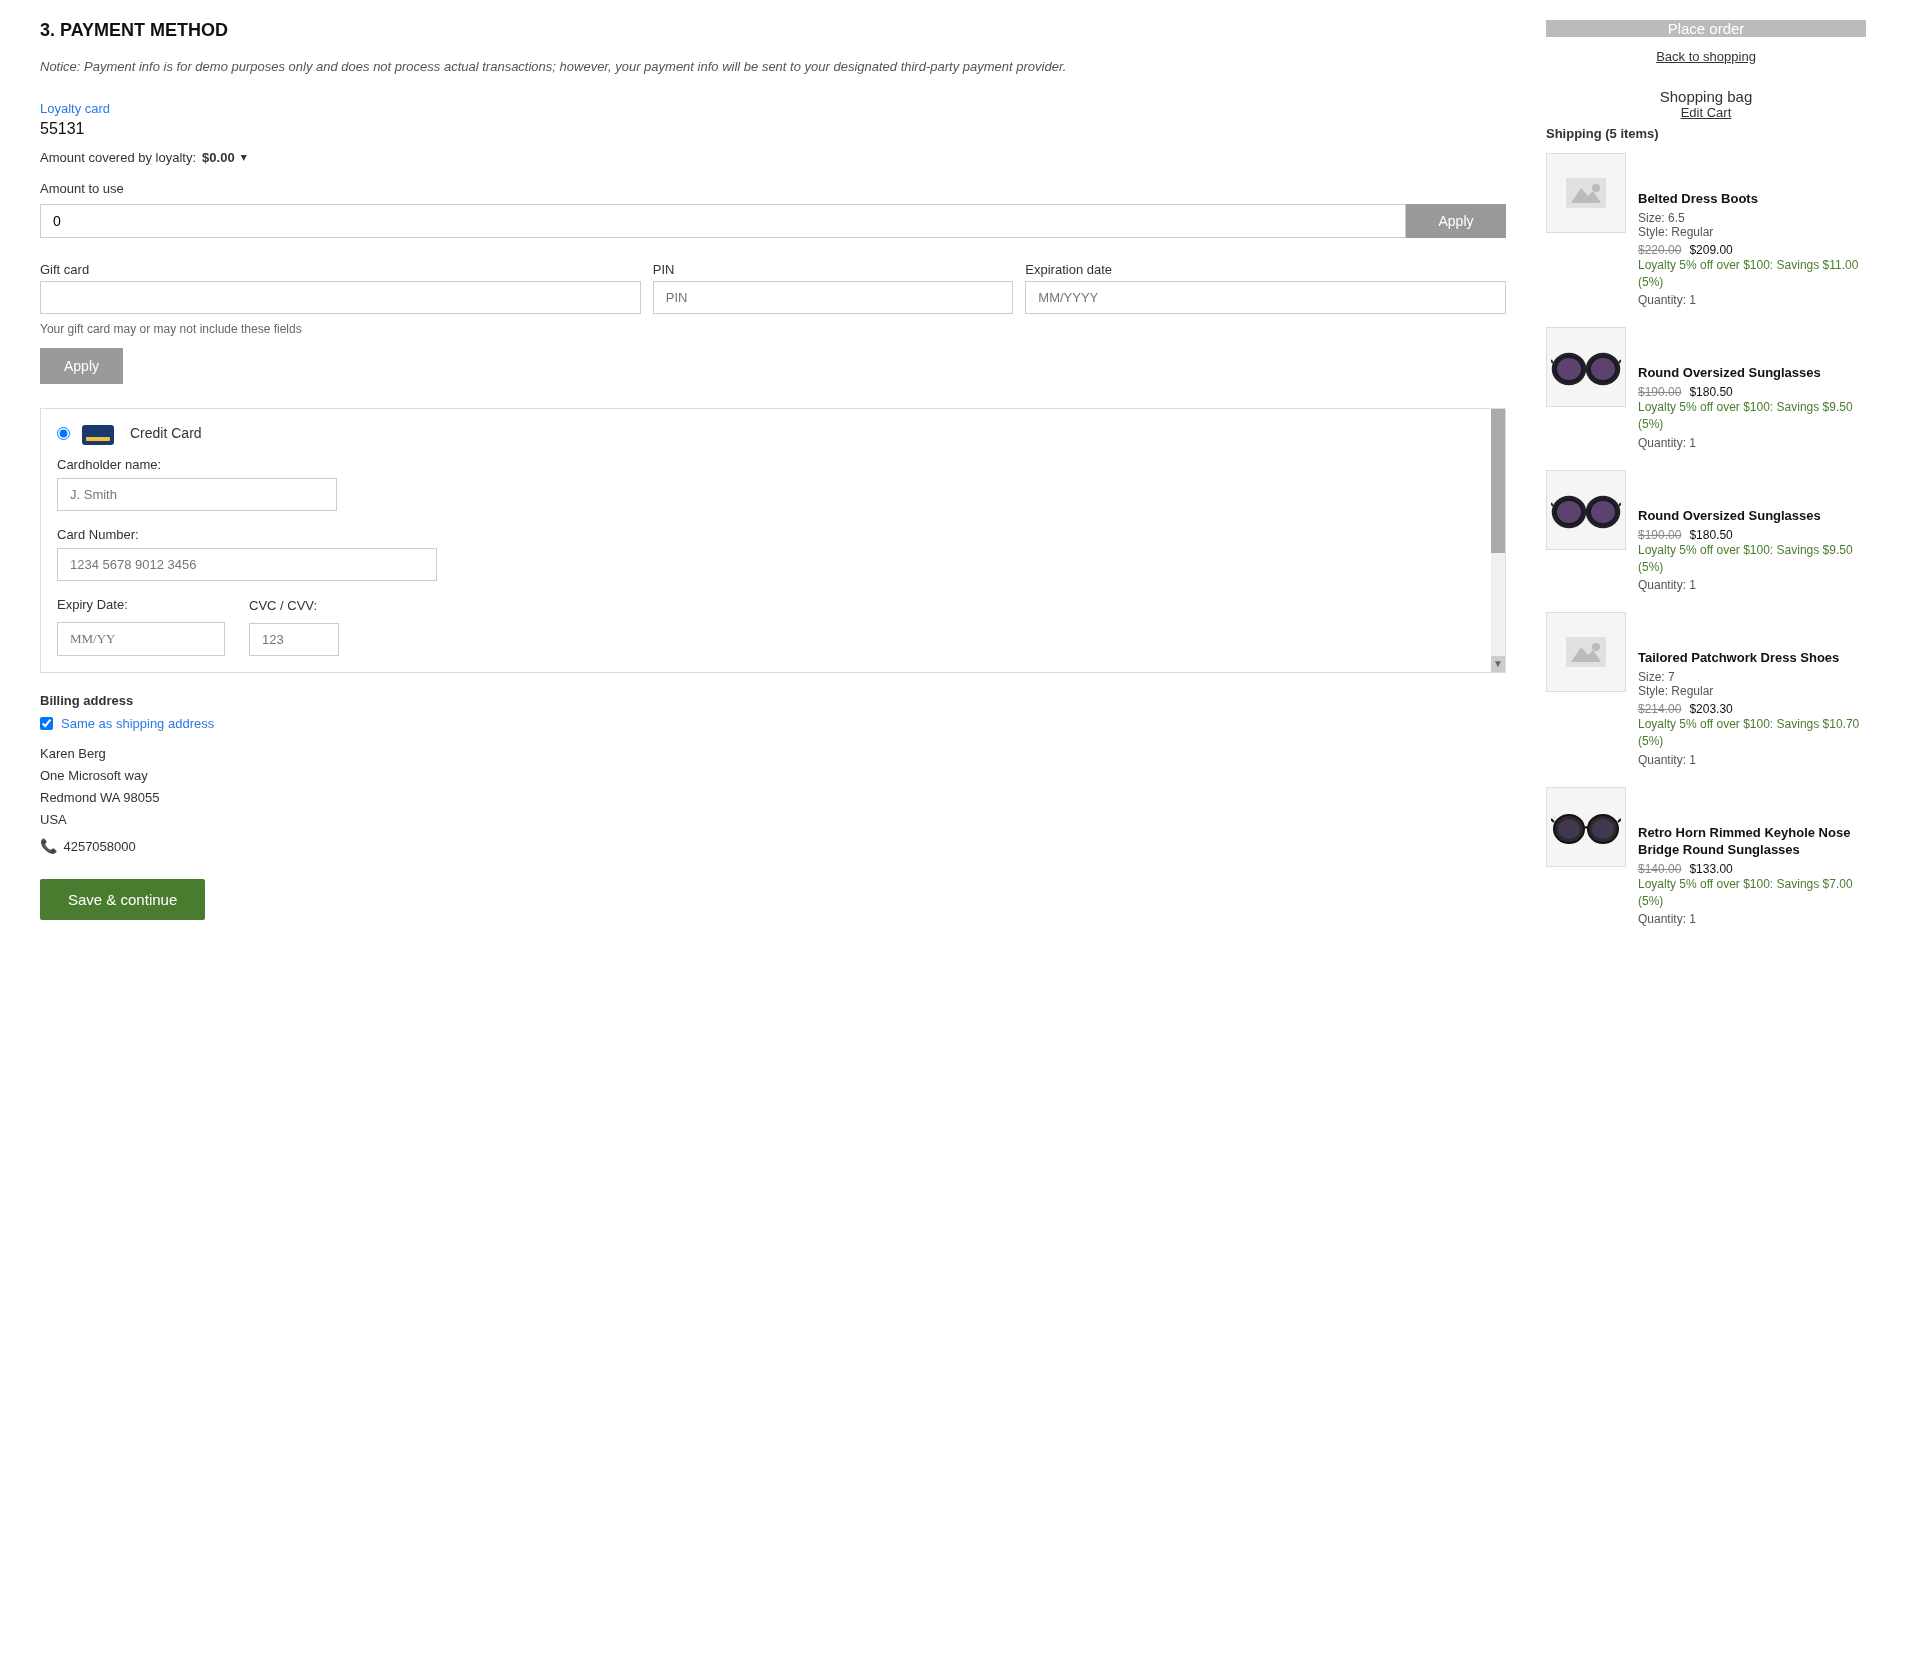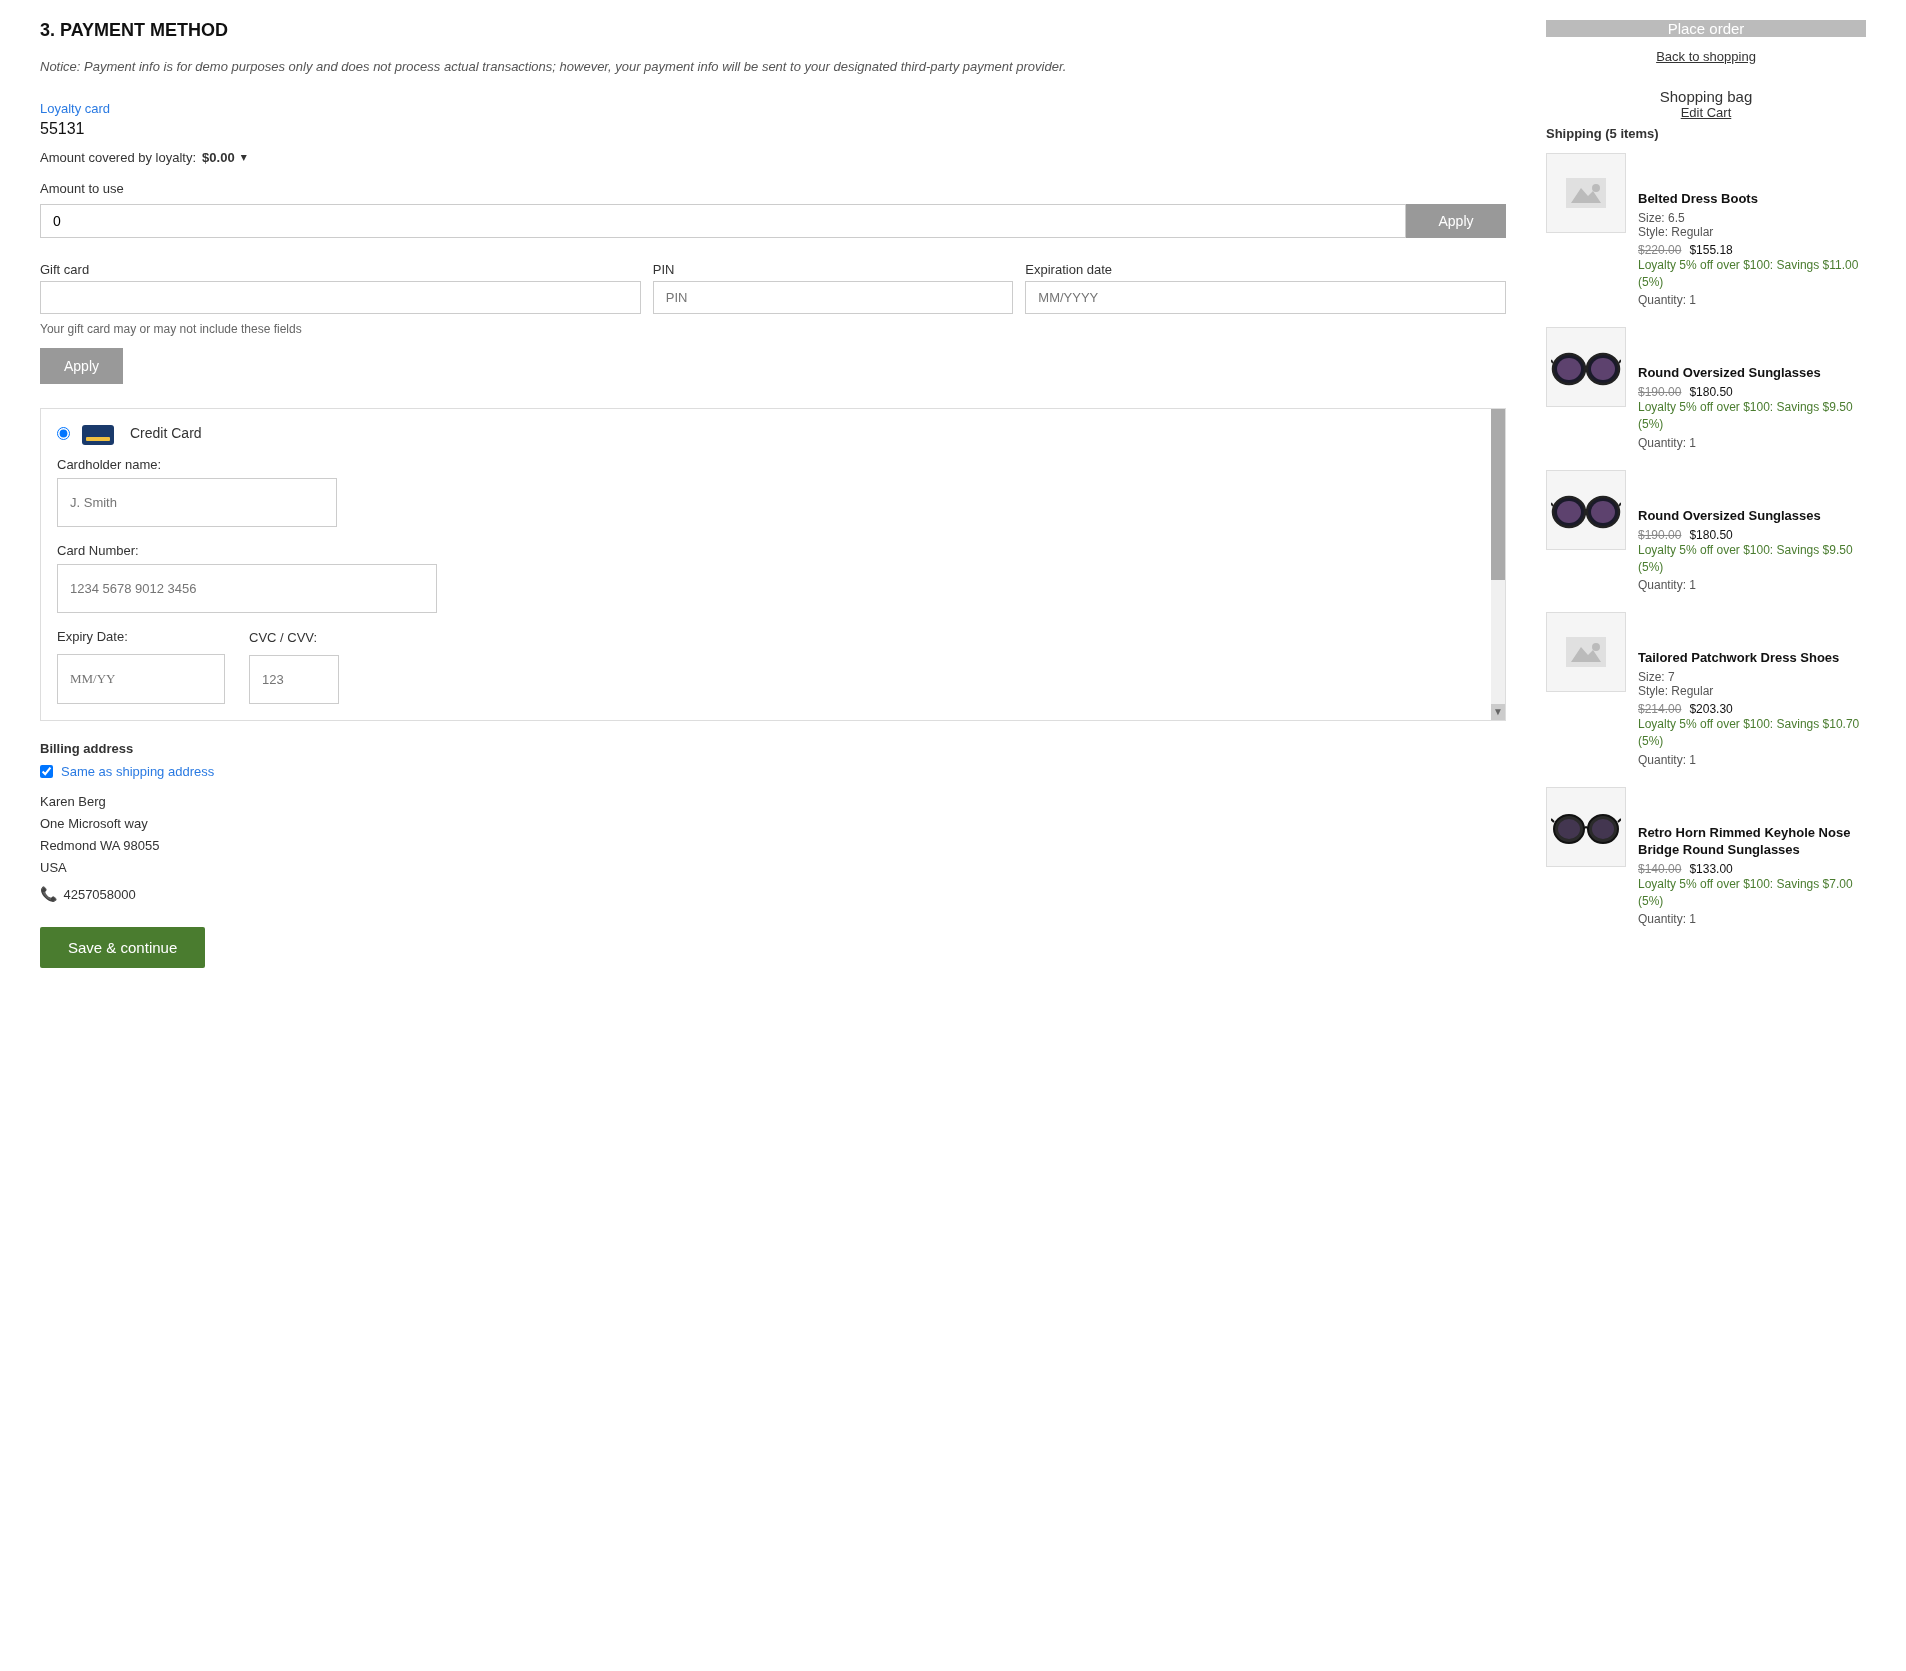--- a/index.html
+++ b/index.html
@@ -41,21 +41,21 @@
 
     .payment-option { display: flex; align-items: flex-start; gap: 12px; }
     .payment-radio { margin-top: 2px; cursor: pointer; }
     .credit-card-icon { display: inline-block; width: 32px; height: 20px; background: #1a3a6b; border-radius: 3px; vertical-align: middle; position: relative; }
     .credit-card-icon::after { content: ''; position: absolute; bottom: 4px; left: 4px; right: 4px; height: 4px; background: #f0c040; border-radius: 1px; }
     .credit-card-label { font-size: 14px; font-weight: 500; margin-left: 4px; }
 
     .card-form { margin-top: 12px; }
     .form-field-group { margin-bottom: 16px; }
     .form-label { font-size: 13px; color: #333; margin-bottom: 6px; }
-    .form-input { border: 1px solid #ccc; padding: 16px 12px; font-size: 13px; outline: none; width: 280px; color: #aaa; }
+    .form-input { border: 1px solid #ccc; padding: 8px 12px; font-size: 13px; outline: none; width: 280px; color: #aaa; }
     .form-input.full { width: 100%; max-width: 380px; }
     .expiry-cvv-row { display: flex; gap: 24px; align-items: flex-end; }
     .expiry-group { display: flex; flex-direction: column; gap: 4px; }
     .form-input.short { width: 168px; font-family: Liberation Serif, serif; }
     .form-input.cvv { width: 90px; }
 
     .billing-section { margin-top: 20px; }
     .billing-title { font-weight: bold; font-size: 13px; margin-bottom: 8px; }
     .billing-check-row { display: flex; align-items: center; gap: 8px; margin-bottom: 12px; }
     .billing-check-label { font-size: 13px; color: #2a7ae2; }
@@ -225,21 +225,21 @@
         <path d="M5 25 L15 10 L22 18 L27 13 L35 25 Z" fill="#bbb"></path>
         <circle cx="30" cy="10" r="4" fill="#bbb"></circle>
       </svg>
     </div>
     <div class="item-details">
       <div class="item-name">Belted Dress Boots</div>
       <div class="item-size">Size: 6.5</div>
       <div class="item-style">Style: Regular</div>
       <div class="price-row">
         <span class="price-original">$220.00</span>
-        <span class="price-sale">$155.18</span>
+        <span class="price-sale">$209.00</span>
       </div>
       <div class="loyalty-savings">Loyalty 5% off over $100: Savings $11.00 (5%)</div>
       <div class="item-qty">Quantity: 1</div>
     </div>
   </div>
         <div class="cart-item">
     <div class="sunglasses-img">
       <svg width="70" height="40" viewBox="0 0 70 40" xmlns="http://www.w3.org/2000/svg">
         <ellipse cx="18" cy="22" rx="16" ry="15" fill="#1a1a2a" stroke="#222" stroke-width="2.5"></ellipse>
            <ellipse cx="52" cy="22" rx="16" ry="15" fill="#1a1a2a" stroke="#222" stroke-width="2.5"></ellipse>

